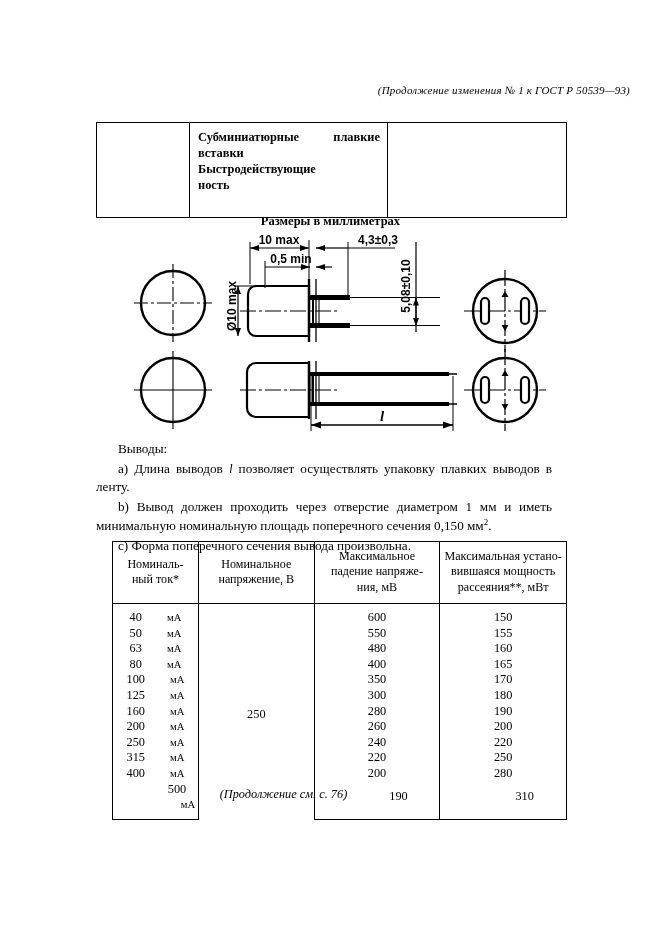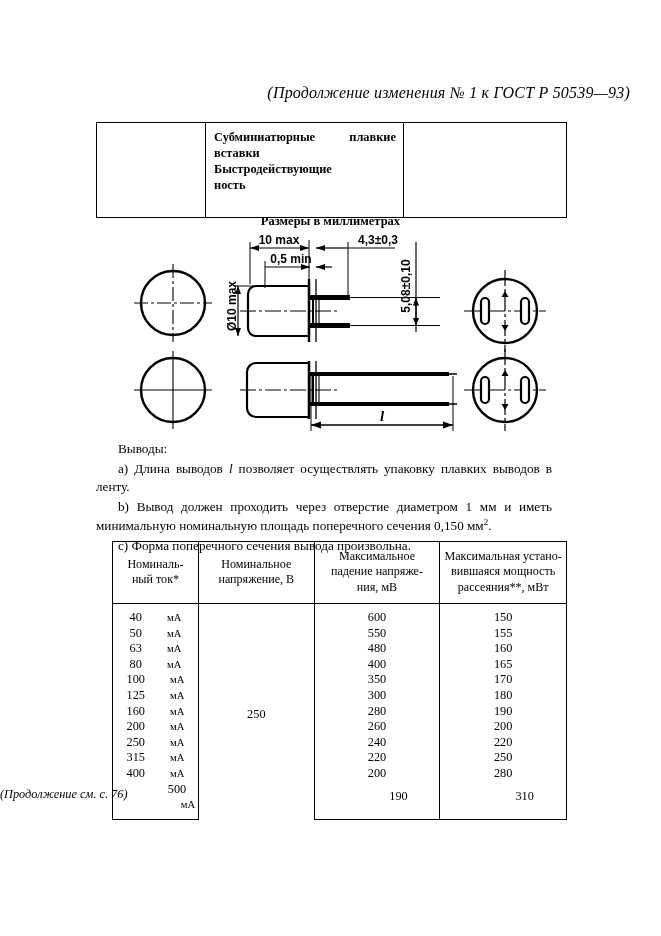--- a/index.html
+++ b/index.html
@@ -24,36 +24,35 @@
   }
 
   
   .doc-header {
     position: absolute;
     left: 0;
     top: 84px;
     width: 630px;
     text-align: right;
     font-style: italic;
-    font-size: 16px;
+    font-size: 11px;
     letter-spacing: 0.2px;
     white-space: nowrap;
   }
 
   
   .top-table {
     position: absolute;
     left: 96px;
     top: 122px;
     width: 471px;
     border: 1.6px solid #000;
     box-sizing: border-box;
     display: flex;
     min-height: 96px;
-    padding-left: 16px;
   }
   .top-table .cell {
     box-sizing: border-box;
     padding: 6px 7px 4px 8px;
     font-weight: bold;
     font-size: 12.4px;
     line-height: 1.30;
   }
   .tt-c1 { width: 93px; border-right: 1.6px solid #000; }
   .tt-c2 { width: 198px; border-right: 1.6px solid #000; }
@@ -149,21 +148,21 @@
     text-align: center;
   }
   .unit-sm { font-size: 10.6px; margin-left: 22px; }
 
   
   .doc-footer {
     position: absolute;
     left: 0;
     top: 787px;
     width: 567px;
-    text-align: left;
+    text-align: center;
     font-style: italic;
     font-size: 12.3px;
     white-space: nowrap;
   }
 
   .dim-label {
     font-family: "Liberation Sans", "DejaVu Sans", sans-serif;
     font-weight: bold;
     font-size: 12px;
   }

